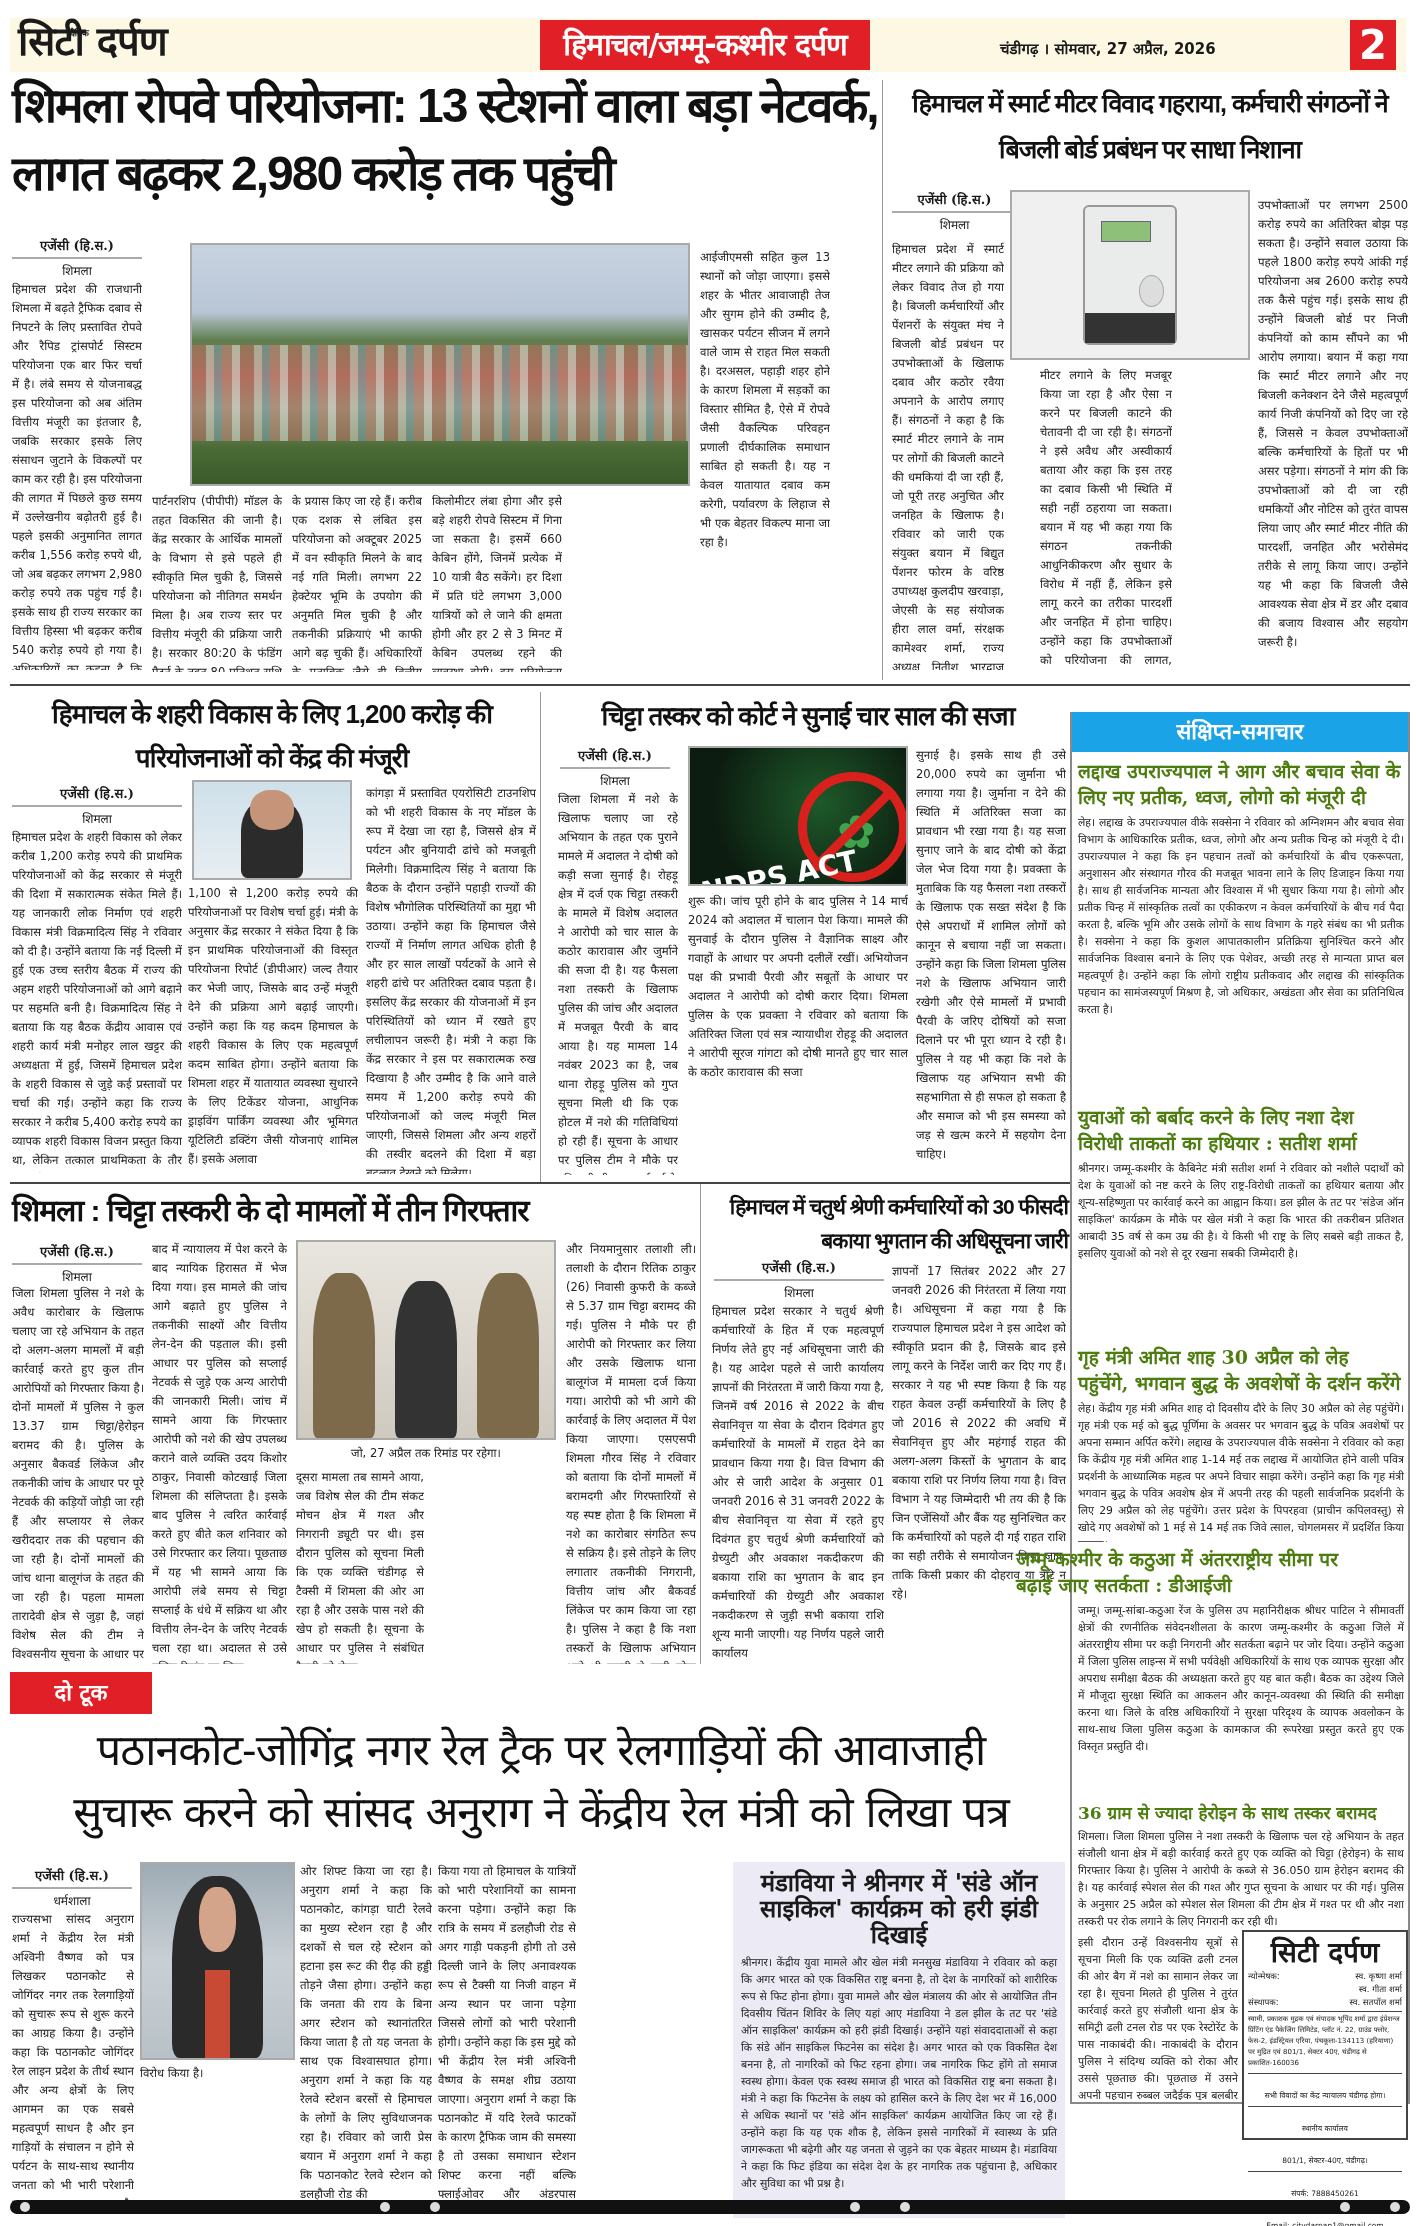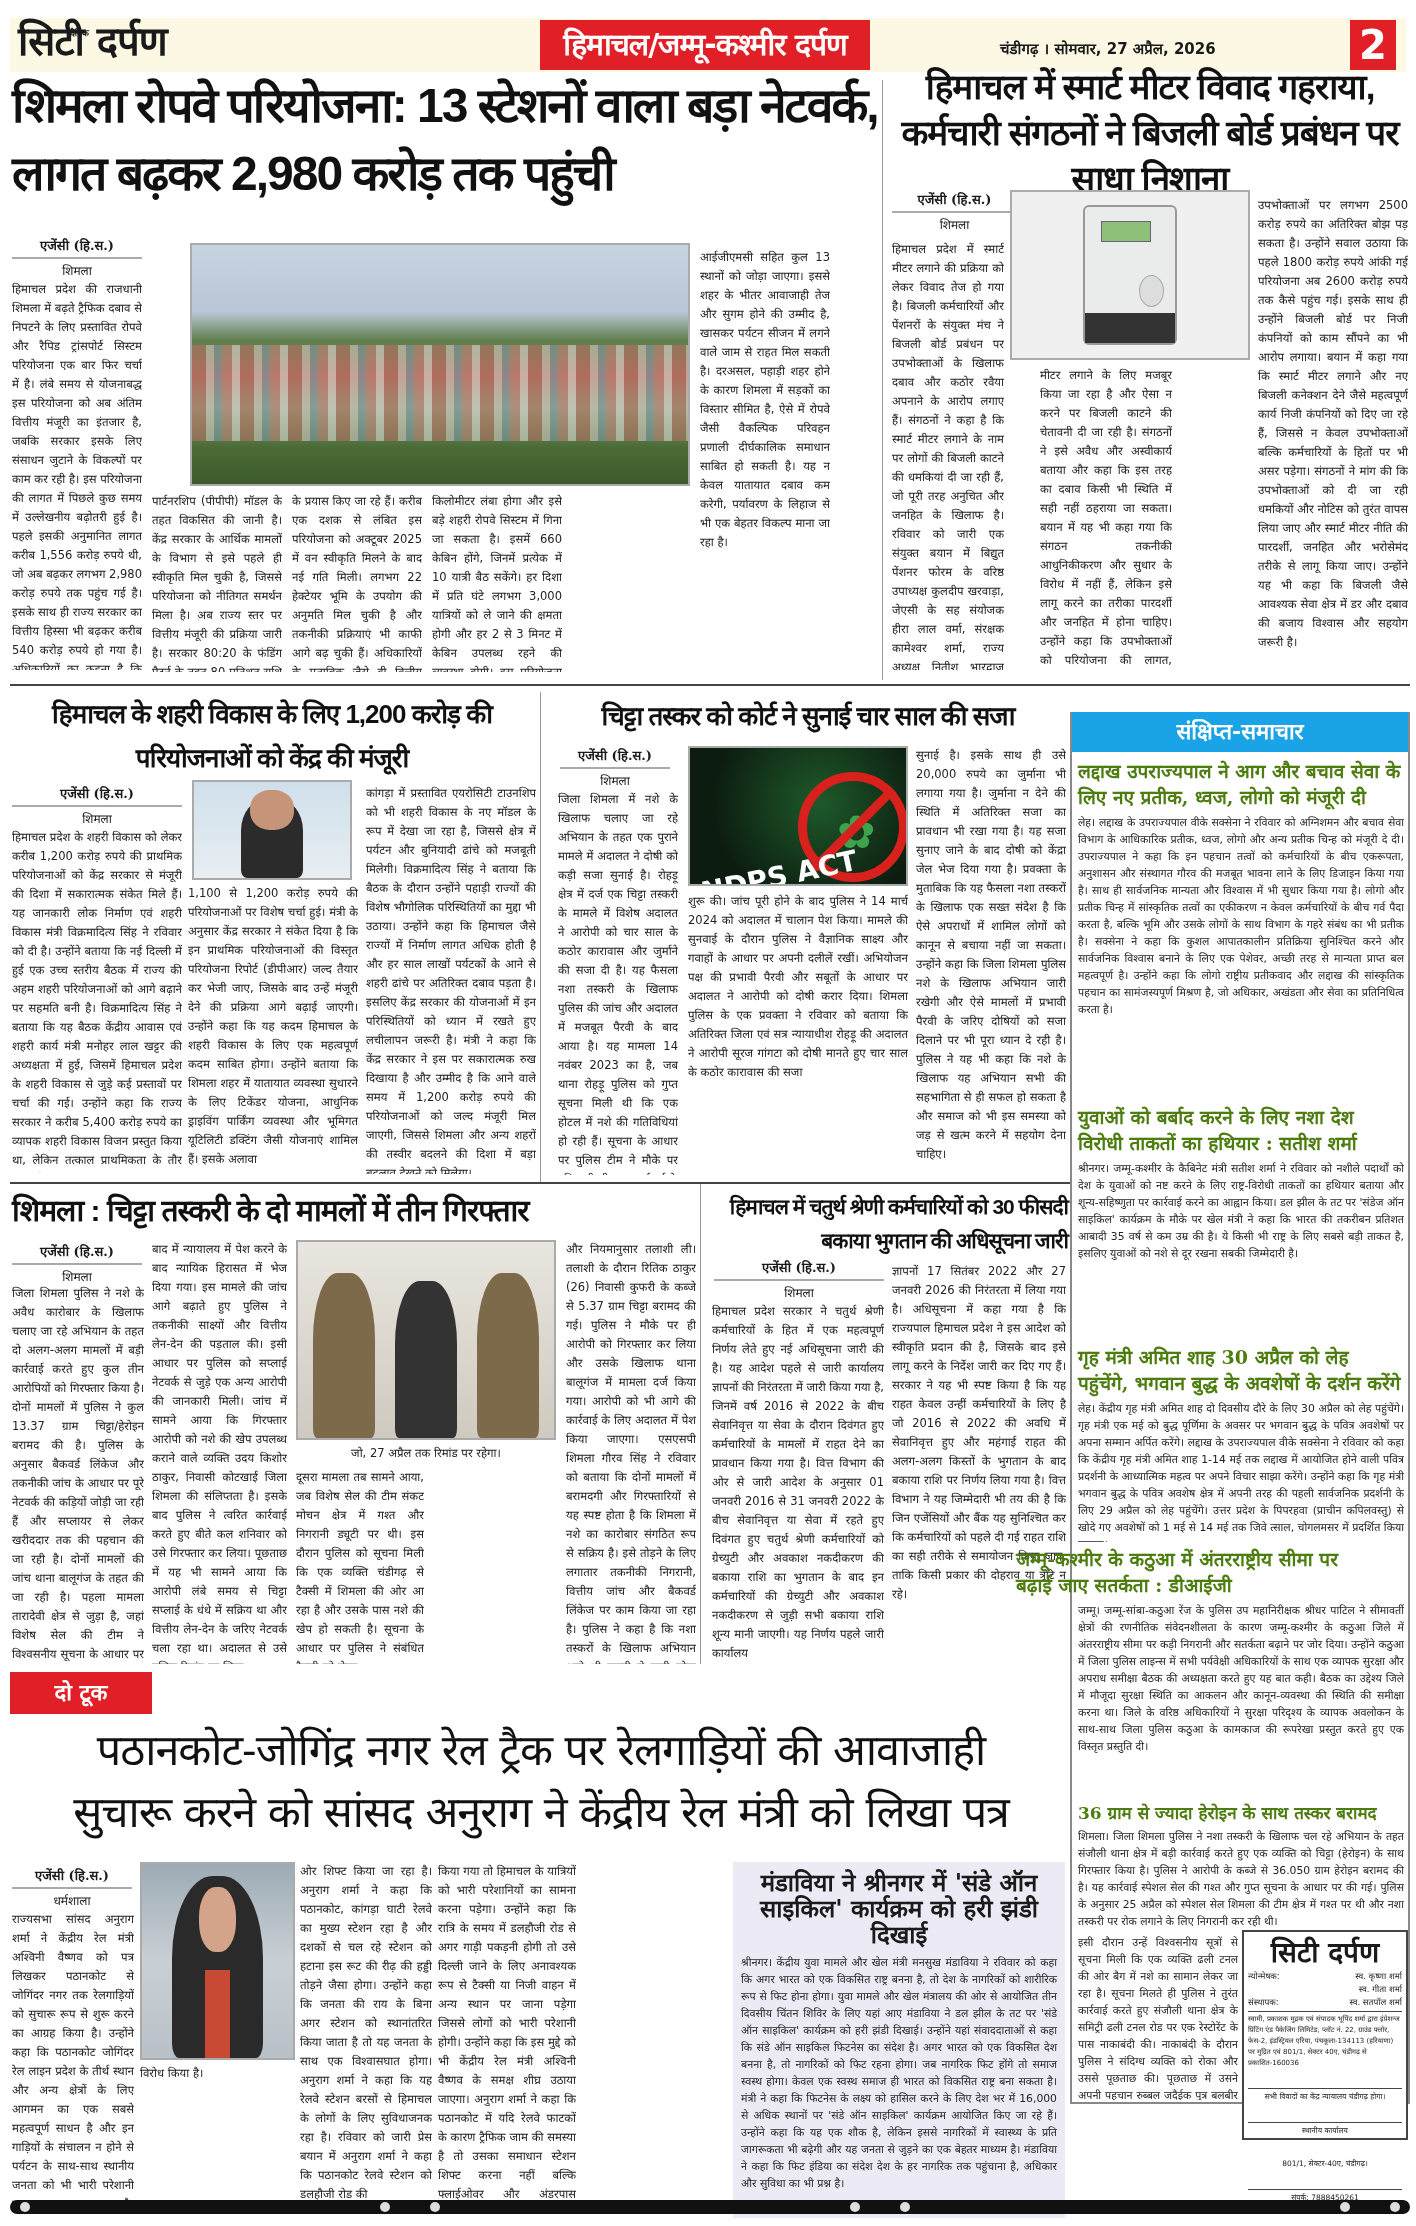--- a/index.html
+++ b/index.html
@@ -7,21 +7,21 @@
 body{font-family:"DejaVu Sans","Liberation Sans",sans-serif;color:#1a1a1a;position:relative}
 .abs{position:absolute}
 .masthead{left:10px;top:18px;width:1396px;height:54px;background:#fdf8e4}
 .logo{left:18px;top:18px;font-family:"DejaVu Serif",serif;font-weight:900;font-size:40px;line-height:46px;letter-spacing:-1px}
 .logo small{position:absolute;left:52px;top:-8px;font-size:9px;font-weight:700;letter-spacing:0}
 .section-banner{left:540px;top:20px;width:330px;height:50px;background:#e01f26;color:#fff;font-size:30px;font-weight:700;text-align:center;line-height:50px;letter-spacing:-1px}
 .dateline{left:1000px;top:38px;font-size:15px;font-weight:700}
 .pagenum{left:1350px;top:20px;width:46px;height:50px;background:#e01f26;color:#fff;font-size:40px;font-weight:700;text-align:center;line-height:50px}
 .h-xl{font-family:"Liberation Sans",sans-serif;font-weight:900;color:#111;letter-spacing:-1.5px;transform-origin:left top}
 .h-main{left:12px;top:72px;width:866px;font-size:48px;line-height:68px;letter-spacing:-2px}
-.h-right{left:890px;top:64px;width:520px;font-size:35px;line-height:46px;text-align:center;letter-spacing:-1px}
+.h-right{left:890px;top:80px;width:520px;font-size:25px;line-height:46px;text-align:center;letter-spacing:-1px}
 .byline{font-size:13px;text-align:center;font-family:"DejaVu Serif",serif}
 .byline .ag{display:block;padding-bottom:3px;border-bottom:2px solid #aaa;font-weight:600}
 .byline .city{display:block;padding-top:3px;font-size:12px}
 .body{font-size:11.5px;line-height:19px;text-align:justify;color:#222;font-family:"DejaVu Sans",sans-serif;overflow:hidden}
 .photo{border:2px solid #aaa;overflow:hidden}
 .vrule{border-left:1px solid #999}
 .hrule{border-top:2px solid #444}
 .shimla-photo{background:linear-gradient(180deg,#c8d3e0 0%,#b9c6d6 28%,#5f7e4e 40%,#a56a5a 55%,#8a9c7e 68%,#4a6a35 85%,#3c5a2c 100%)}
 .shimla-photo .houses{position:absolute;left:0;top:42%;width:100%;height:40%;background:repeating-linear-gradient(90deg,#b87060 0 14px,#d9d2c8 14px 22px,#7f9ea9 22px 30px,#c5877b 30px 40px,#e9e4dd 40px 48px);opacity:.55}
 .meter-photo{background:#f0f0f0}
@@ -51,21 +51,21 @@
 .do-took{left:10px;top:1672px;width:1060px;height:42px}
 .do-took .red{position:absolute;left:0;top:0;width:142px;height:42px;background:#e01f26;color:#fff;font-size:22px;line-height:42px;text-align:center;font-weight:700}
 .do-took .blue{position:absolute;left:142px;top:0;width:918px;height:42px;background:#243593;color:#fff;font-size:22px;line-height:42px;text-align:center;font-weight:700;letter-spacing:-.5px}
 .h-rail{left:12px;font-family:"DejaVu Serif",serif;font-size:43px;line-height:60px;width:1058px;text-align:center;font-weight:400;color:#111;letter-spacing:-1px}
 .mandaviya-box{left:733px;top:1862px;width:332px;height:356px;background:#ecebf5}
 .mand-h{font-family:"DejaVu Serif",serif;font-weight:700;font-size:24px;line-height:26px;text-align:center}
 .imprint{left:1242px;top:1930px;width:166px;height:210px;border:2px solid #444;padding:4px;background:#fff}
 .imprint .plogo{font-family:"DejaVu Serif",serif;font-weight:900;font-size:28px;text-align:center;line-height:34px}
 .imprint .row{display:flex;justify-content:space-between;font-size:8.5px;line-height:13px}
 .imprint .txt{font-size:7px;line-height:11px;border-top:1px solid #444;padding-top:2px;margin-top:2px}
-.imprint .center{text-align:center;font-size:7.5px;line-height:12px;border-top:1px solid #444;margin-top:19px;padding-top:2px}
+.imprint .center{text-align:center;font-size:7.5px;line-height:12px;border-top:1px solid #444;margin-top:4px;padding-top:16px}
 .regmarks{left:10px;top:2200px;width:1400px;height:14px;background:#111;border-radius:7px}
 .dot{position:absolute;top:2px;width:10px;height:10px;border-radius:50%;background:#ddd}
 </style>
 </head>
 <body>
 
 <div class="abs masthead"></div>
 <div class="abs logo">
   <small>दैनिक</small>
   <span>सिटी दर्पण</span>

